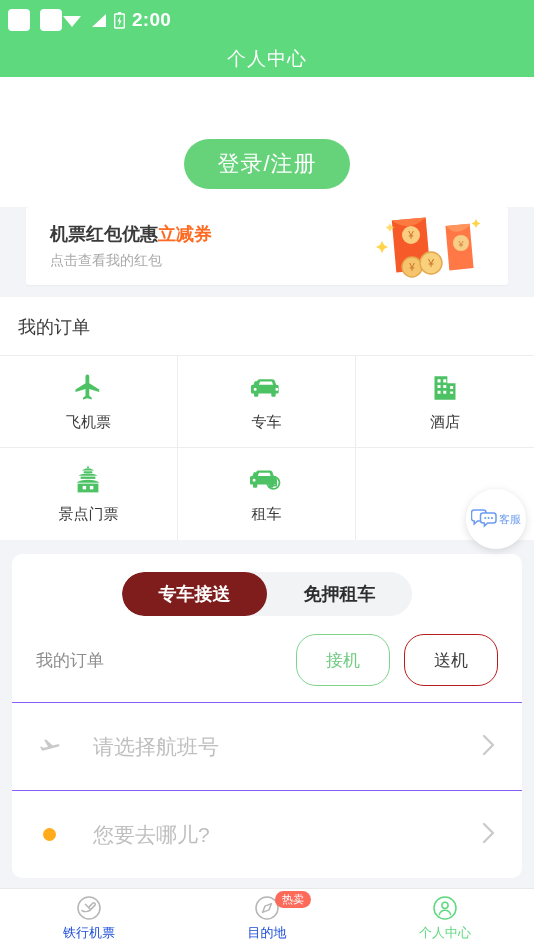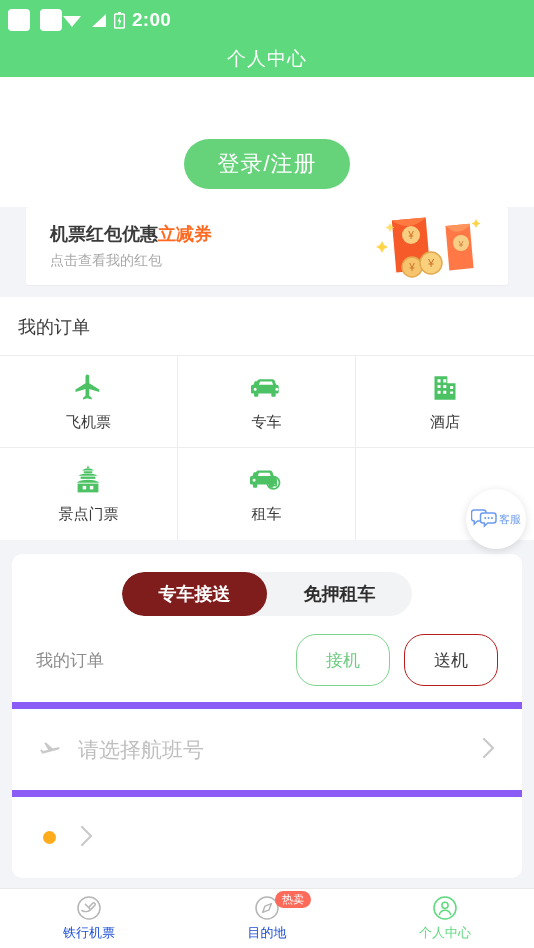--- a/index.html
+++ b/index.html
@@ -109,22 +109,22 @@
   .pills{display:flex;gap:14px;}
   .pill{
     width:94px;height:52px;border-radius:20px;
     display:flex;align-items:center;justify-content:center;
     font-size:17px;cursor:pointer;background:#fff;
   }
   .pill.sel{border:1px solid #7ED48E;color:#6FCB81;}
   .pill.uns{border:1px solid #b91c1c;color:#3B3B3B;}
 
   .frow{
-    height:88px;border-top:7px solid #8b5cf6;
-    display:flex;align-items:center;padding:0 24px;cursor:pointer;gap:16px;
+    height:88px;border-top:1px solid #8b5cf6;
+    display:flex;align-items:center;padding:0 24px;cursor:pointer;gap:31px;
   }
   .frow .fico{width:26px;display:flex;justify-content:center;}
   .frow .ftxt{flex:1;font-size:21px;color:#BFBFBF;}
   .chev{color:#C9C9C9;}
   .dot{width:13px;height:13px;border-radius:50%;background:#FFAB1B;}
 
   
   .tabbar{
     position:absolute;left:0;bottom:0;width:534px;height:60px;
     background:#fff;border-top:1px solid #E9E9E9;
@@ -316,20 +316,21 @@
         <svg width="18" height="30" viewBox="0 0 18 30">
           <polyline points="4,6 13,15 4,24" fill="none" stroke="#C9C9C9" stroke-width="2.2" stroke-linecap="round" stroke-linejoin="round"></polyline>
         </svg>
       </span>
     </div>
 
     <div class="frow">
       <span class="fico">
         <span class="dot"></span>
       </span>
+      <span class="ftxt">您要去哪儿?</span>
       <span class="chev">
         <svg width="18" height="30" viewBox="0 0 18 30">
           <polyline points="4,6 13,15 4,24" fill="none" stroke="#C9C9C9" stroke-width="2.2" stroke-linecap="round" stroke-linejoin="round"></polyline>
         </svg>
       </span>
     </div>
 
   </div>
 </div>
 

